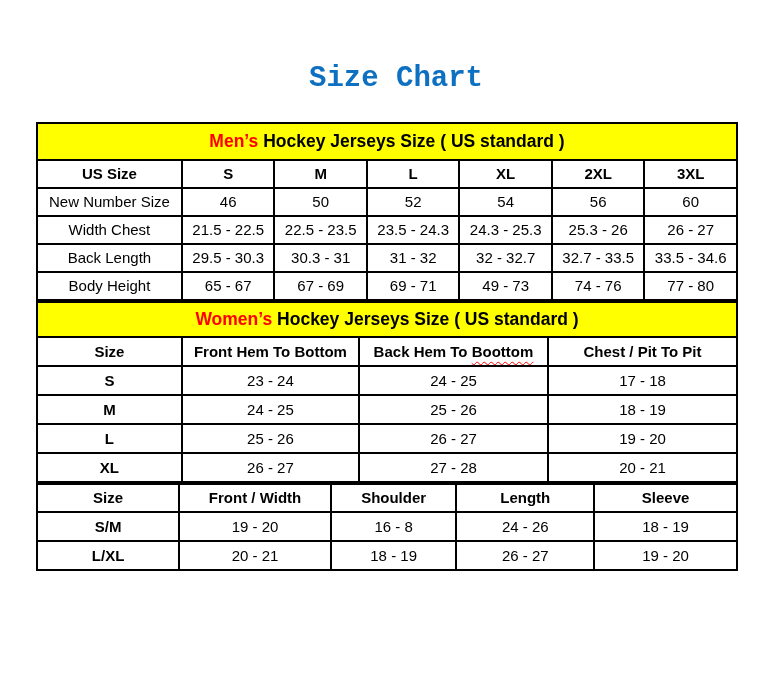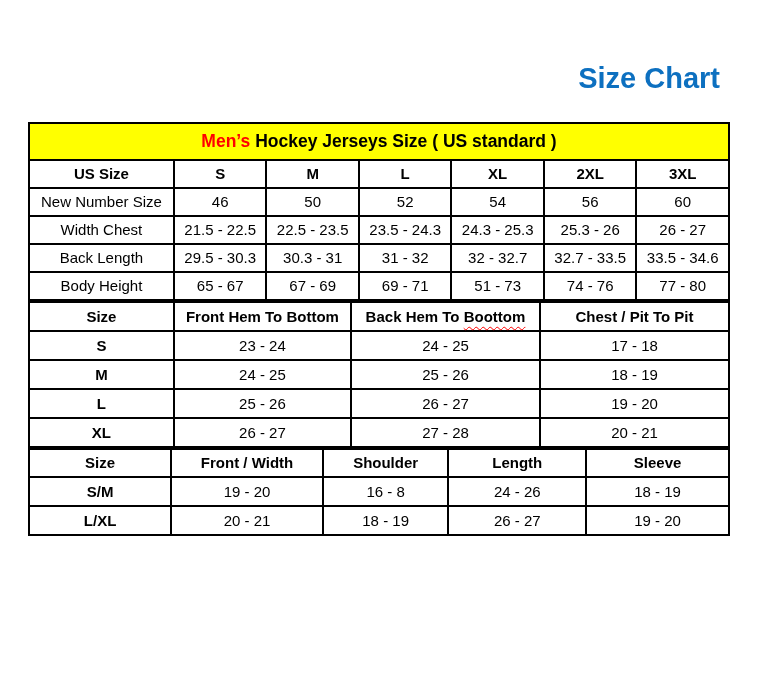--- a/index.html
+++ b/index.html
@@ -16,31 +16,32 @@
     font-family: "Liberation Sans", sans-serif;
     color: #000;
     overflow: hidden;
   }
   .page {
     width: 776px; height: 692px;
     position: relative;
   }
   .title {
     position: absolute;
-    left: 18px; top: 62px;
+    left: 45px; top: 62px;
     width: 702px;
-    text-align: right;
+    text-align: center;
     font-size: 29px;
     font-weight: bold;
     letter-spacing: 0px;
     color: var(--title-blue);
+    font-family: Liberation Mono, monospace;
   }
   .tables {
     position: absolute;
-    left: 28px; top: 122px;
+    left: 36px; top: 122px;
     width: 704px;
   }
   table {
     width: 702px;
     border-collapse: collapse;
     table-layout: fixed;
   }
   td, th {
     border: 2px solid var(--border-black);
     text-align: center;
@@ -149,35 +150,38 @@
             <td>31 - 32</td>
             <td>32 - 32.7</td>
             <td>32.7 - 33.5</td>
             <td>33.5 - 34.6</td>
           </tr>
           <tr>
             <td class="row-label">Body Height</td>
             <td>65 - 67</td>
             <td>67 - 69</td>
             <td>69 - 71</td>
-            <td>51 - 73</td>
+            <td>49 - 73</td>
             <td>74 - 76</td>
             <td>77 - 80</td>
           </tr>
         </tbody>
     </table>
 
     <table class="women">
       <colgroup>
         <col class="c-label">
           <col class="c-w1">
           <col class="c-w2">
           <col class="c-w3">
       </colgroup>
       <thead>
+          <tr class="band-row">
+            <td class="band" colspan="4"><span class="accent">Women’s</span> Hockey Jerseys Size ( US standard )</td>
+          </tr>
           <tr class="head-row">
             <th>Size</th>
             <th>Front Hem To Bottom</th>
             <th>Back Hem To <span class="squiggle">Boottom</span></th>
             <th>Chest / Pit To Pit</th>
           </tr>
         </thead>
       <tbody>
           <tr>
             <td class="row-label">S</td>

